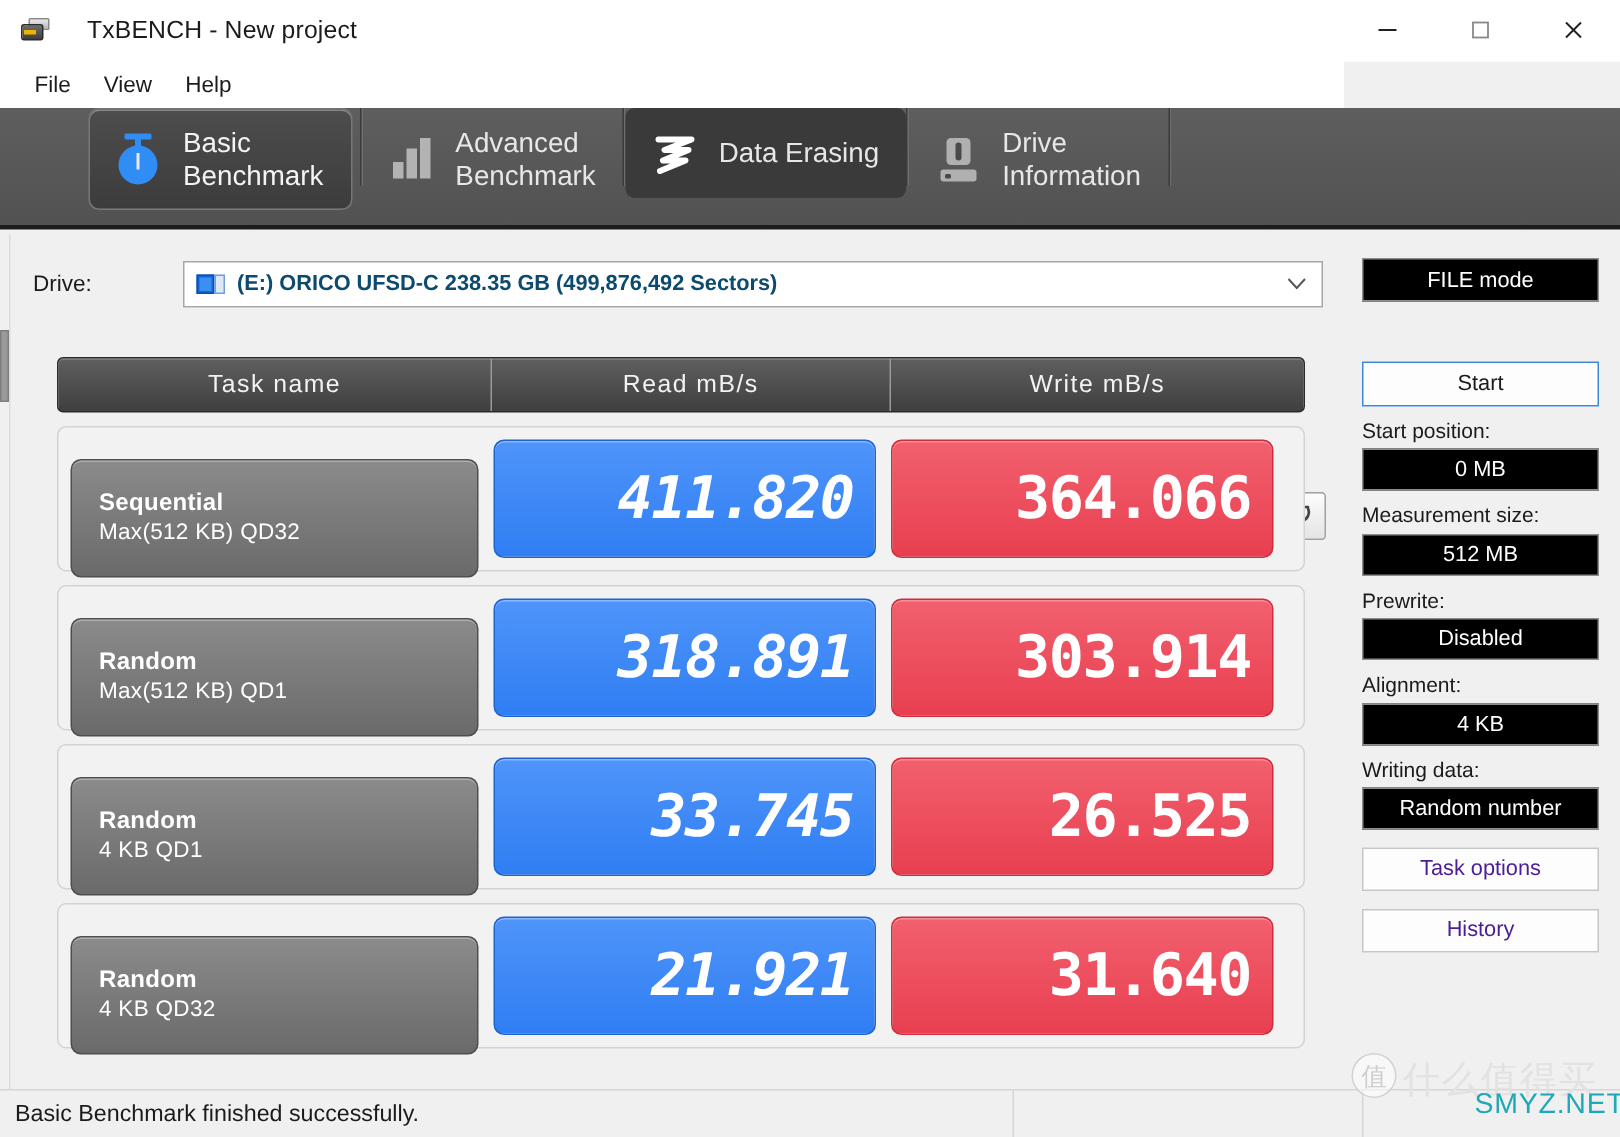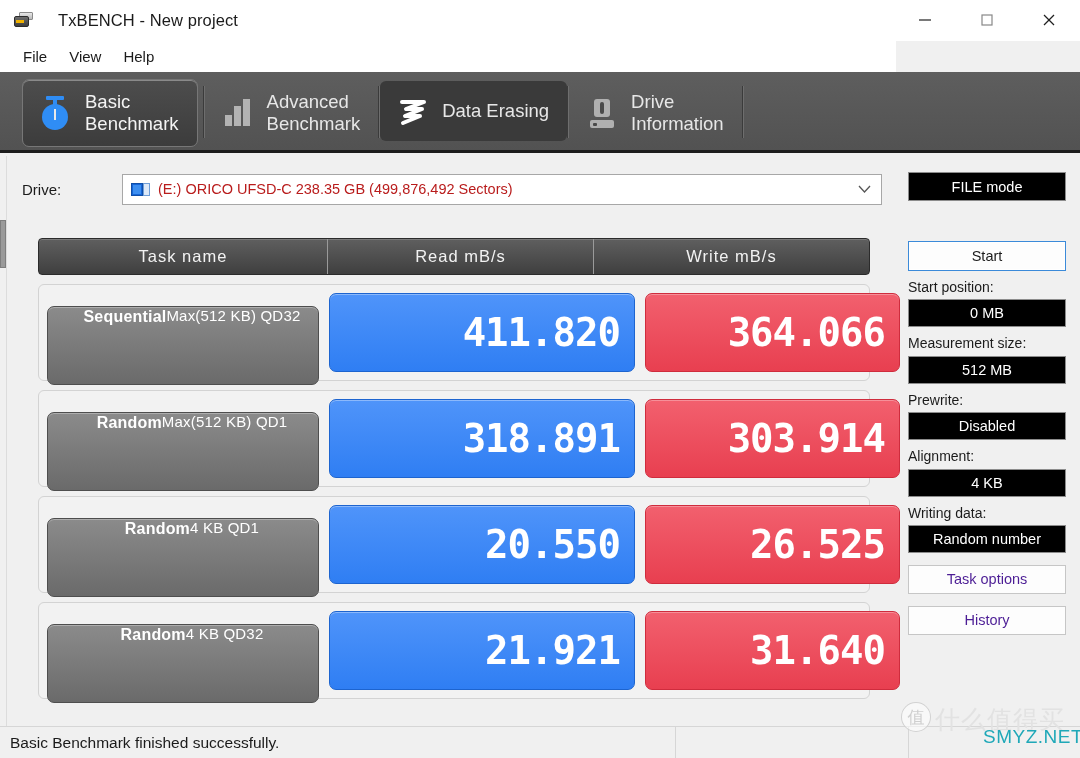--- a/index.html
+++ b/index.html
@@ -116,24 +116,24 @@
 
   
   .tabstrip {
     position: absolute;
     left: 0; top: 72px;
     width: 1080px;
     height: 81px;
     background: #5a5a5a;
     background: linear-gradient(#5e5e5e, #525252);
     display: flex;
-    align-items: flex-end;
     box-sizing: border-box;
     border-bottom: 3px solid #1d1d1d;
     overflow: hidden;
+    padding-left: 37px;
   }
   .tab {
     height: 68px;
     display: flex;
     align-items: center;
     box-sizing: border-box;
     position: relative;
     padding: 0 18px 0 16px;
     margin-bottom: 3px;
   }
@@ -324,24 +324,25 @@
   .drive-glyph .pin {
     position: absolute;
     left: 12px; top: 1px;
     width: 7px; height: 13px;
     background: #dde9f8;
     border: 1px solid #6f9ed8;
     box-sizing: border-box;
   }
   .drive-text {
     font-size: 14.5px;
-    color: #b91c1c;
+    color: #0c4a6e;
     white-space: nowrap;
     flex: 1 1 auto;
     overflow: hidden;
+    font-weight: bold;
   }
   .chev {
     flex: 0 0 auto;
     width: 22px;
     display: flex;
     justify-content: center;
     align-items: center;
   }
   .refresh-btn {
     position: absolute;
@@ -399,21 +400,21 @@
   .task-cell {
     width: 272px;
     height: 79px;
     flex: 0 0 auto;
     background: linear-gradient(#8b8b8b, #6a6a6a);
     border: 1px solid #4e4e4e;
     border-radius: 7px;
     box-sizing: border-box;
     box-shadow: inset 0 1px 0 rgba(255,255,255,0.3);
     display: flex;
-    flex-direction: row;
+    flex-direction: column;
     justify-content: center;
     padding-left: 18px;
     margin-top: 25px;
   }
   .task-l1 {
     font-size: 16px;
     color: #ffffff;
     font-weight: bold;
     line-height: 1.25;
     letter-spacing: 0.2px;
@@ -429,24 +430,25 @@
     flex: 0 0 auto;
     border-radius: 7px;
     box-sizing: border-box;
     display: flex;
     align-items: center;
     justify-content: flex-end;
     padding-right: 14px;
     margin-left: 10px;
   }
   .val-read {
-    width: 306px;
+    width: 255px;
     background: linear-gradient(#4f94fa, #2f7ef3);
     border: 1px solid #1d64cf;
     box-shadow: inset 0 1px 0 rgba(255,255,255,0.35);
+    font-style: italic;
   }
   .val-write {
     width: 255px;
     background: linear-gradient(#f2606e, #e83f50);
     border: 1px solid #cf2c3d;
     box-shadow: inset 0 1px 0 rgba(255,255,255,0.3);
   }
   .val-text {
     font-family: "DejaVu Sans Mono", monospace;
     font-size: 39px;
@@ -746,21 +748,21 @@
           <span class="val-text">303.914</span>
         </div>
       </div>
 
       <div class="res-row">
         <div class="task-cell">
           <div class="task-l1">Random</div>
           <div class="task-l2">4 KB QD1</div>
         </div>
         <div class="val-cell val-read">
-          <span class="val-text">20.550</span>
+          <span class="val-text">33.745</span>
         </div>
         <div class="val-cell val-write">
           <span class="val-text">26.525</span>
         </div>
       </div>
 
       <div class="res-row">
         <div class="task-cell">
           <div class="task-l1">Random</div>
           <div class="task-l2">4 KB QD32</div>

